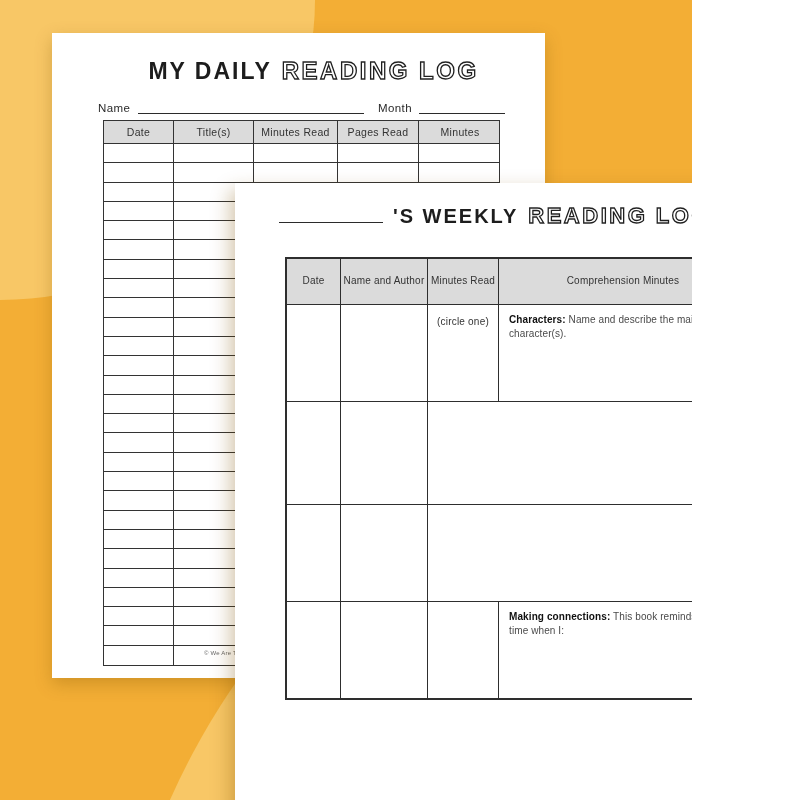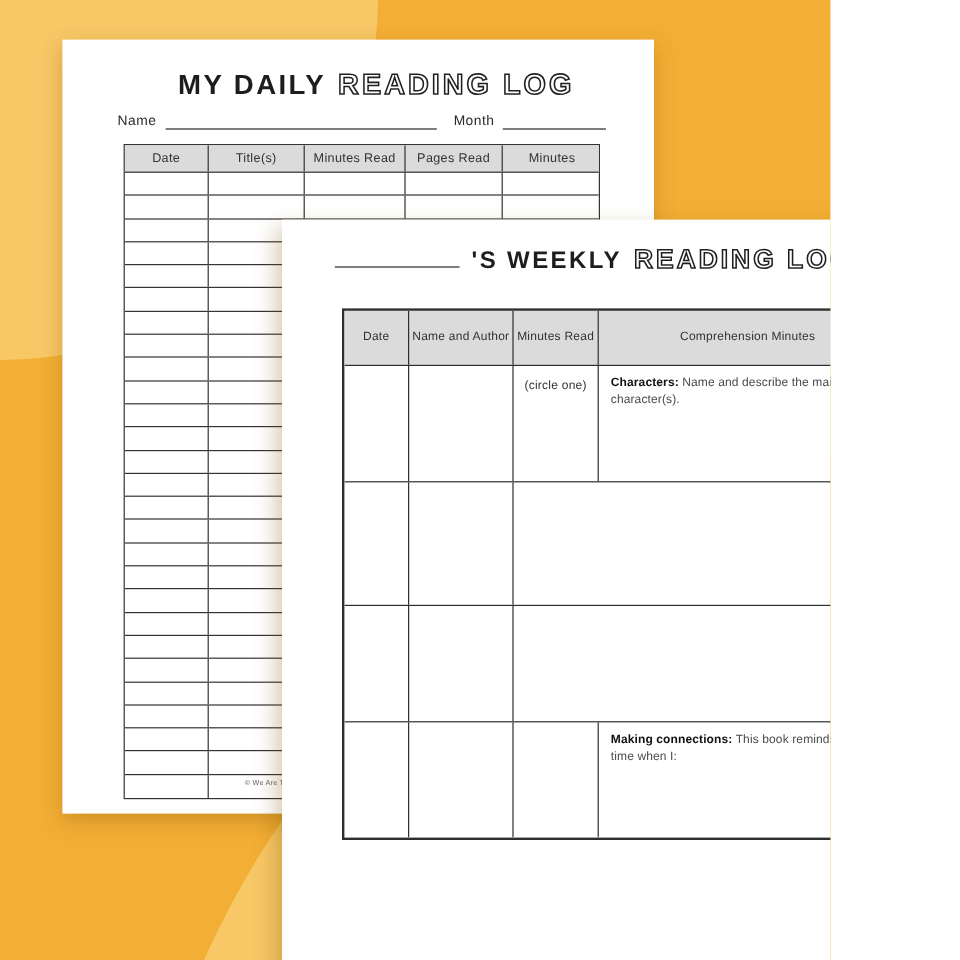--- a/index.html
+++ b/index.html
@@ -26,21 +26,21 @@
   .fp-title .t-solid { font-size:20px; margin:0 4px 0 6px; }
   .t-outline { font-weight:800; color:#ffffff; -webkit-text-stroke:1.3px #1f1f1f;
                text-shadow:0 0 0.5px #1f1f1f; letter-spacing:2.5px; }
   .bp-title .t-outline { font-size:24px; }
   .fp-title .t-outline { font-size:22px; margin-left:6px; }
   .name-blank { display:inline-block; width:104px; height:16px;
                 border-bottom:1.6px solid #2b2b2b; margin-right:4px; }
 
   
   .bp-fields { position:absolute; left:46px; right:40px; top:62px; height:19px;
-               display:flex; align-items:flex-start; font-size:11.5px; color:#2a2a2a; letter-spacing:0.4px; }
+               display:flex; align-items:flex-end; font-size:11.5px; color:#2a2a2a; letter-spacing:0.4px; }
   .fline { border-bottom:1.3px solid #2b2b2b; height:13px; }
   .fline-name { flex:1; margin-left:8px; }
   .bp-fields .month-label { margin-left:14px; }
   .fline-month { width:86px; margin-left:7px; }
 
   
   .bp-table { position:absolute; left:51px; top:87px; width:397px;
               border:1.6px solid #333; overflow:hidden; }
   .bt-row { display:flex; height:19.3px; border-bottom:1.3px solid #333; }
   .bt-row:last-child { border-bottom:none; }

